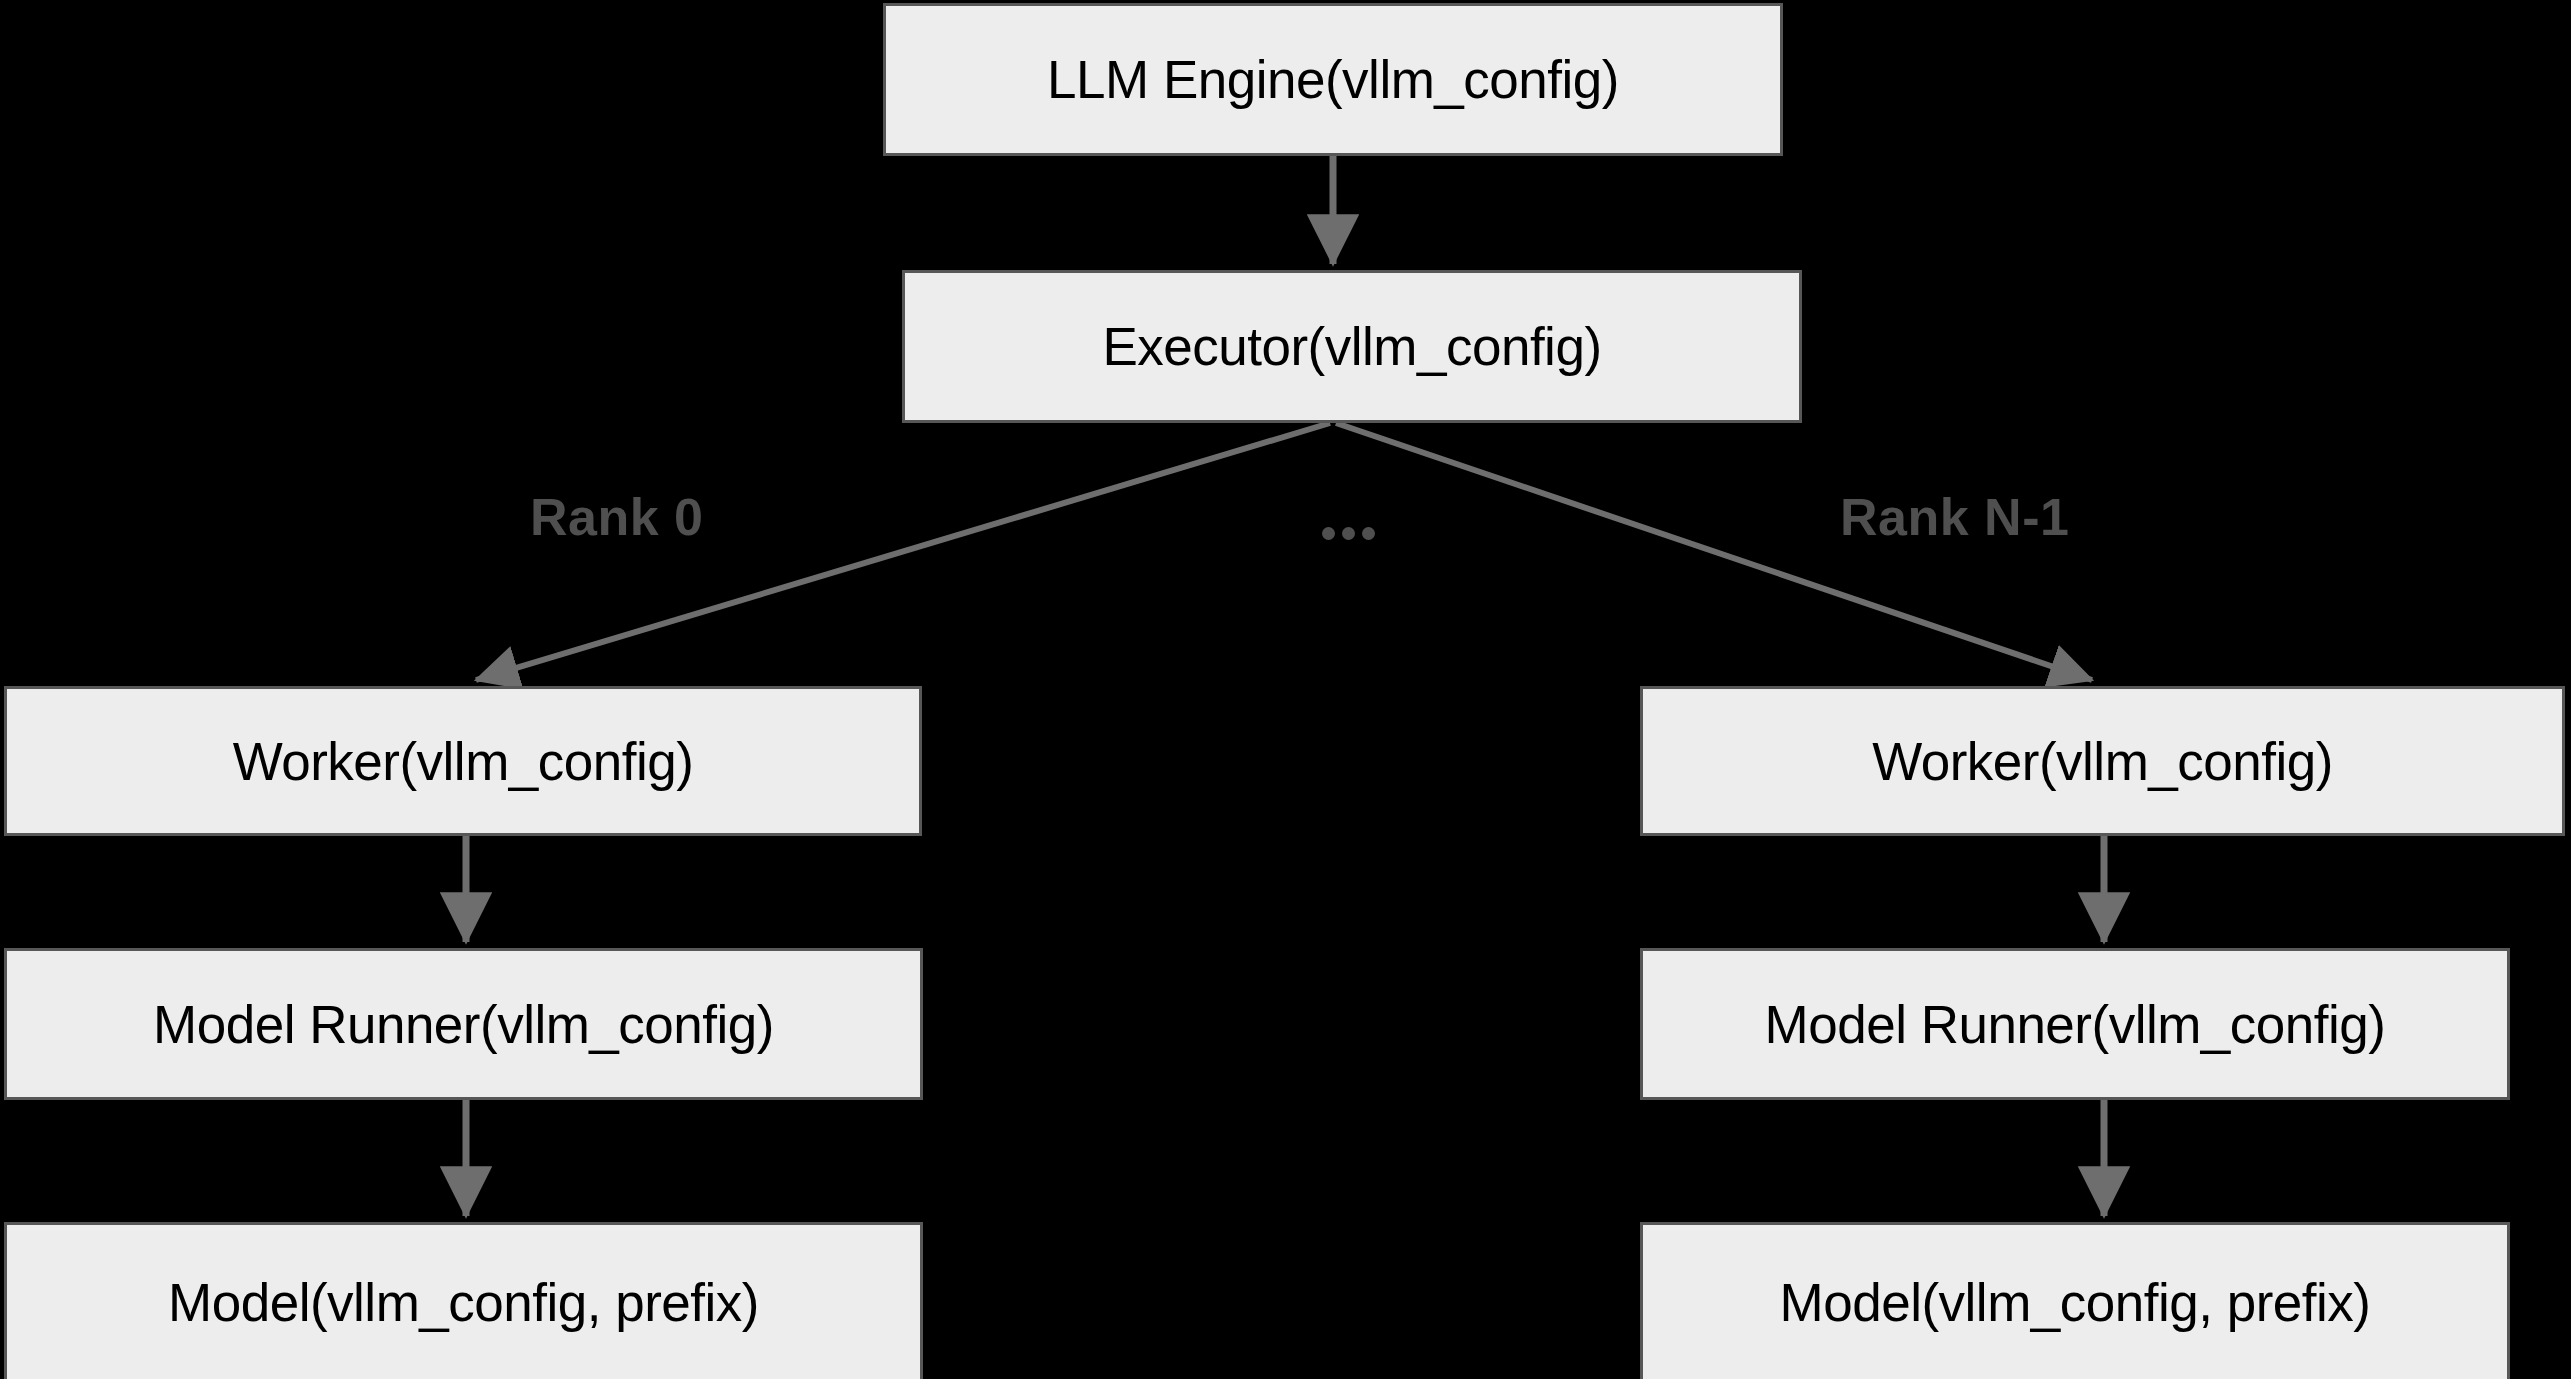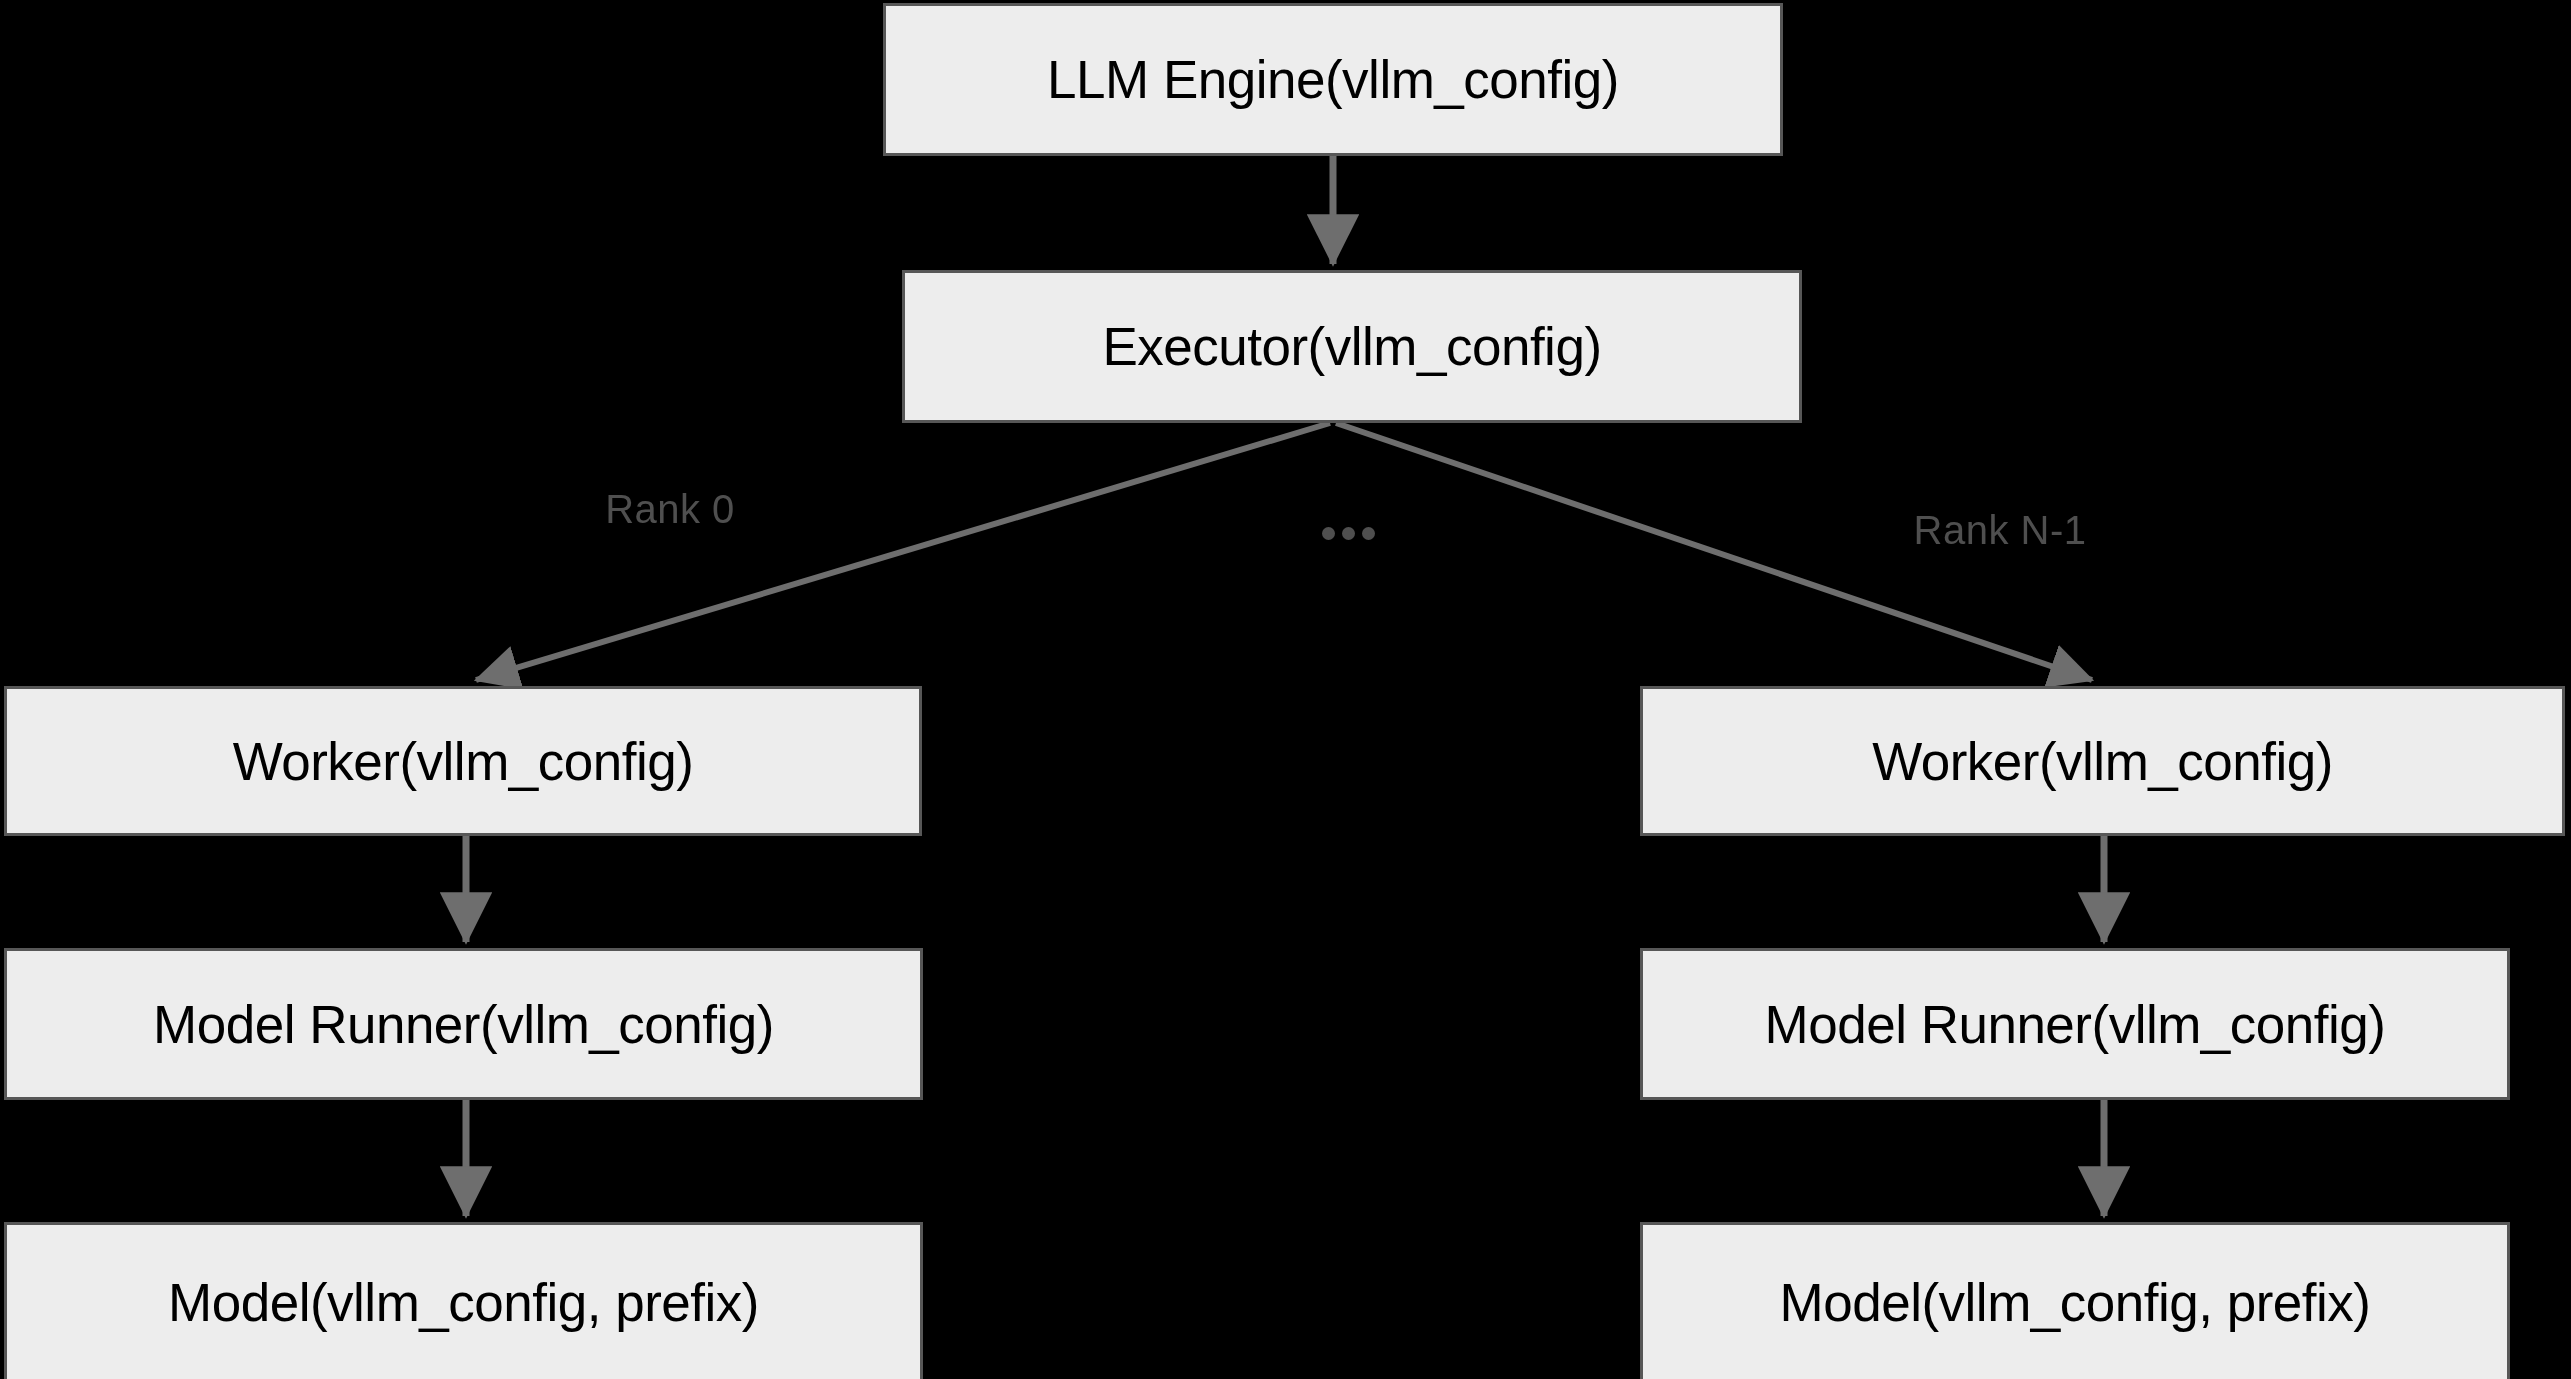--- a/index.html
+++ b/index.html
@@ -39,25 +39,25 @@
     font-size: 53px;
     font-weight: 400;
     letter-spacing: -0.5px;
     white-space: nowrap;
     text-align: center;
   }
   .edge-label {
     position: absolute;
     color: #4f4f4f;
     font-family: "Liberation Sans", sans-serif;
-    font-size: 40px;
-    font-weight: 400;
+    font-size: 52px;
+    font-weight: 700;
     letter-spacing: 0.5px;
     white-space: nowrap;
-    text-align: center;
+    text-align: left;
   }
   .ellipsis-dots {
     position: absolute;
     display: flex;
     gap: 7px;
     align-items: center;
   }
   .ellipsis-dots i {
     display: block;
     width: 13px;
@@ -70,21 +70,21 @@
   #node-llm-engine    { left: 883px;  top: 3px;    width: 900px; height: 153px; }
   #node-executor      { left: 883px;  top: 270px;  width: 900px; height: 153px; margin-left: 19px; }
   #node-worker-0      { left: 4px;    top: 686px;  width: 918px; height: 150px; }
   #node-runner-0      { left: 4px;    top: 948px;  width: 919px; height: 152px; }
   #node-model-0       { left: 4px;    top: 1222px; width: 919px; height: 160px; }
   #node-worker-n      { left: 1640px; top: 686px;  width: 925px; height: 150px; }
   #node-runner-n      { left: 1640px; top: 948px;  width: 870px; height: 152px; }
   #node-model-n       { left: 1640px; top: 1222px; width: 870px; height: 160px; }
 
   #label-rank-0       { left: 530px;  top: 487px;  width: 280px; }
-  #label-rank-n       { left: 1840px; top: 487px;  width: 320px; margin-top: 21px; }
+  #label-rank-n       { left: 1840px; top: 487px;  width: 320px; }
   #label-ellipsis     { left: 1322px; top: 527px; }
 </style>
 </head>
 <body>
 
 <div id="canvas">
 
   <svg id="edges" viewBox="0 0 2571 1379" xmlns="http://www.w3.org/2000/svg">
     <defs>
       <marker id="arrowhead" viewBox="0 0 10 10" refX="9.5" refY="5" markerWidth="7.5" markerHeight="7.5" orient="auto-start-reverse">

